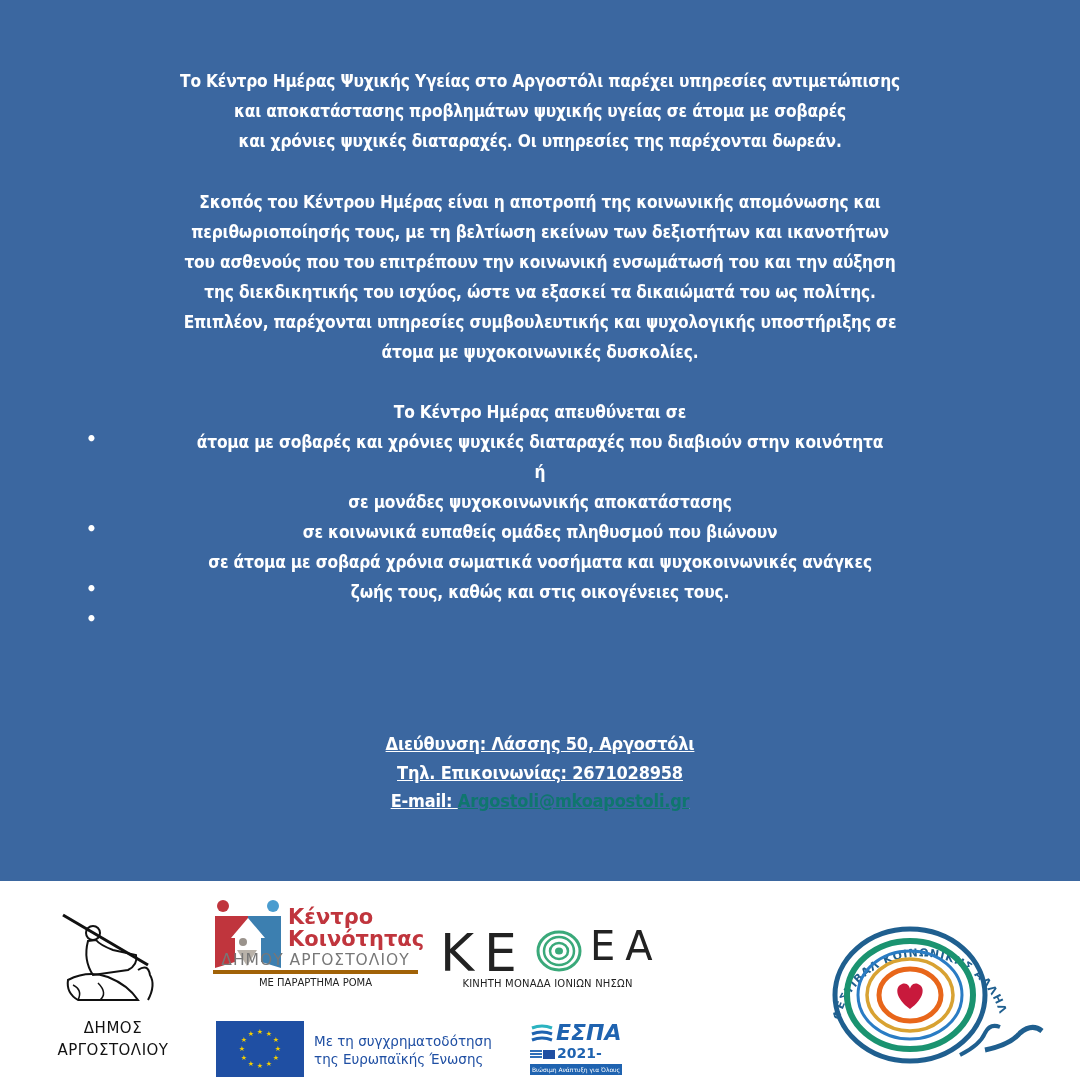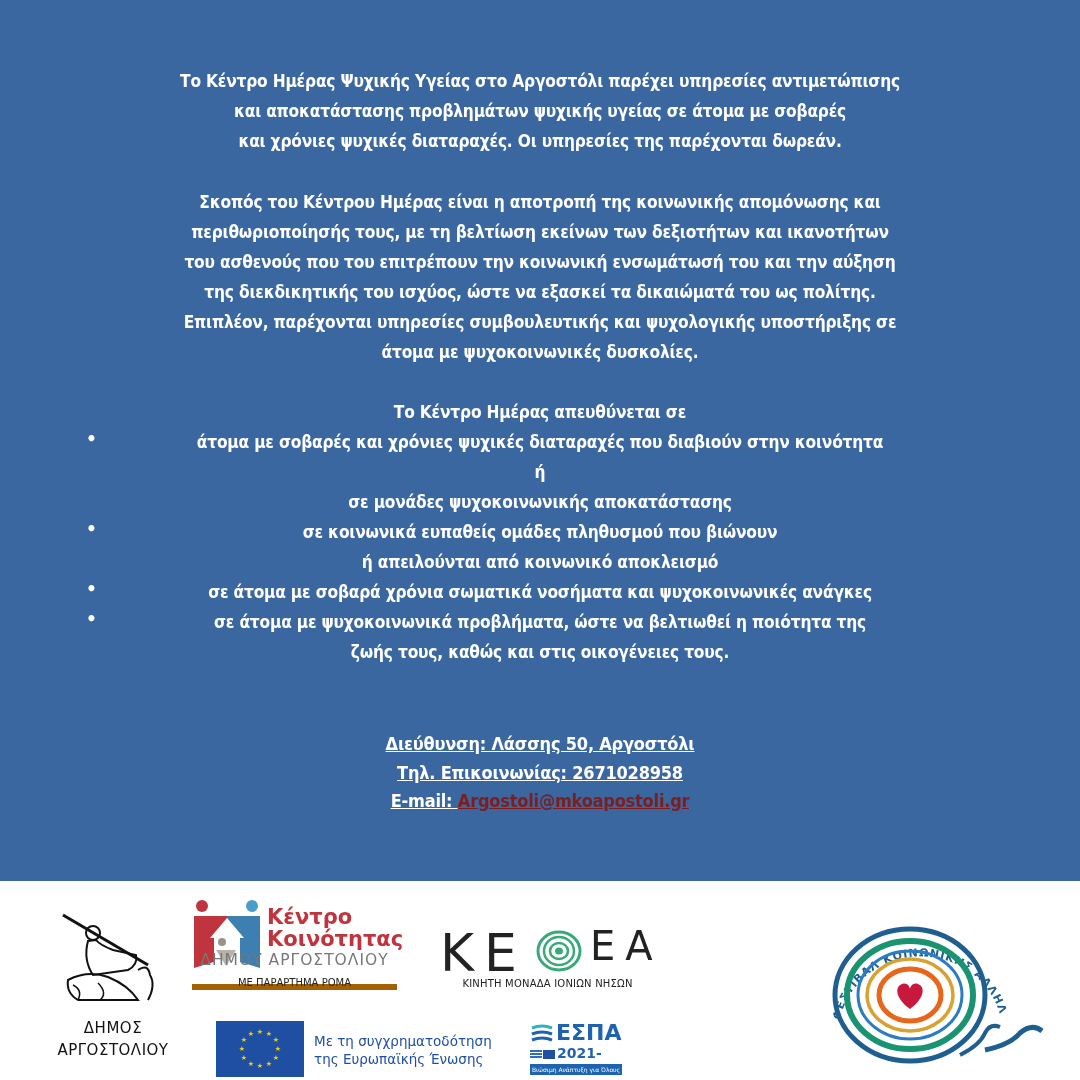--- a/index.html
+++ b/index.html
@@ -3,21 +3,21 @@
 <meta charset="utf-8">
 <style>
   html, body { margin:0; padding:0; }
   body { width:1080px; height:1080px; position:relative; overflow:hidden; background:#ffffff; font-family:"DejaVu Sans", sans-serif; }
   .panel { position:absolute; left:0; top:0; width:1080px; height:881px; background:#3b67a0; }
   .txt { position:absolute; left:0; width:1080px; text-align:center; color:#ffffff; font-weight:bold; font-family:"DejaVu Sans Condensed","DejaVu Sans", sans-serif; font-stretch:condensed; }
   .para { font-size:17.2px; line-height:30px; letter-spacing:-0.2px; }
   .line { display:block; white-space:nowrap; }
   .bullet { position:absolute; left:86px; color:#fff; font-weight:bold; font-size:17px; }
   .contact { font-size:18px; line-height:28.5px; font-family:"DejaVu Sans", sans-serif; letter-spacing:-0.2px;text-decoration:underline; }
-  .contact a { color:#7f1d1d; text-decoration:underline; }
+  .contact a { color:#0f766e; text-decoration:underline; }
   .logo { position:absolute; }
   .lbl { font-family:"DejaVu Sans", sans-serif; }
 </style>
 </head>
 <body>
 
 <div class="panel"></div>
 
 <div class="txt para" style="top:66px;">
   <span class="line">Το Κέντρο Ημέρας Ψυχικής Υγείας στο Αργοστόλι παρέχει υπηρεσίες αντιμετώπισης</span>
@@ -33,23 +33,21 @@
   <span class="line">Επιπλέον, παρέχονται υπηρεσίες συμβουλευτικής και ψυχολογικής υποστήριξης σε</span>
   <span class="line">άτομα με ψυχοκοινωνικές δυσκολίες.</span>
 </div>
 
 <div class="txt para" style="top:397px;">
   <span class="line">Το Κέντρο Ημέρας απευθύνεται σε</span>
   <span class="line">άτομα με σοβαρές και χρόνιες ψυχικές διαταραχές που διαβιούν στην κοινότητα</span>
   <span class="line">ή</span>
   <span class="line">σε μονάδες ψυχοκοινωνικής αποκατάστασης</span>
   <span class="line">σε κοινωνικά ευπαθείς ομάδες πληθυσμού που βιώνουν</span>
-  <span class="line">ή απειλούνται από κοινωνικό αποκλεισμό</span>
   <span class="line">σε άτομα με σοβαρά χρόνια σωματικά νοσήματα και ψυχοκοινωνικές ανάγκες</span>
-  <span class="line">σε άτομα με ψυχοκοινωνικά προβλήματα, ώστε να βελτιωθεί η ποιότητα της</span>
   <span class="line">ζωής τους, καθώς και στις οικογένειες τους.</span>
 </div>
 <span class="bullet" style="top:429px;">•</span>
 <span class="bullet" style="top:519px;">•</span>
 <span class="bullet" style="top:579px;">•</span>
 <span class="bullet" style="top:609px;">•</span>
 
 <div class="txt contact" style="top:730px;">
   <span class="line">Διεύθυνση: Λάσσης 50, Αργοστόλι</span>
   <span class="line">Τηλ. Επικοινωνίας: 2671028958</span>
@@ -64,36 +62,36 @@
     <path d="M30 75 Q50 65 70 72 Q90 80 100 95 L40 95 Q28 88 30 75 Z" fill="none" stroke="#111" stroke-width="2"></path>
     <path d="M100 65 Q110 58 112 70 Q118 80 110 95" fill="none" stroke="#111" stroke-width="2"></path>
     <path d="M35 80 Q45 85 40 95 M60 78 Q70 88 62 95" fill="none" stroke="#111" stroke-width="1.5"></path>
   </svg>
   <div class="lbl" style="position:absolute; top:112px; left:0; width:150px; text-align:center; font-size:15px; line-height:22px; color:#111; letter-spacing:0.5px;">
     <div>ΔΗΜΟΣ</div>
     <div>ΑΡΓΟΣΤΟΛΙΟΥ</div>
   </div>
 </div>
 
-<div class="logo" style="left:192px; top:898px; width:205px; height:95px;">
+<div class="logo" style="left:213px; top:898px; width:205px; height:95px;">
   <svg width="70" height="75" viewBox="0 0 70 75" style="position:absolute; left:0; top:0;">
     <circle cx="10" cy="8" r="6" fill="#c0353d"></circle>
     <circle cx="60" cy="8" r="6" fill="#4a9ccf"></circle>
     <polygon points="2,18 35,18 35,60 2,70" fill="#c0353d"></polygon>
     <polygon points="35,18 68,18 68,70 35,60" fill="#3c7fb0"></polygon>
     <polygon points="35,20 18,40 52,40" fill="#ffffff"></polygon>
     <rect x="22" y="40" width="26" height="28" fill="#ffffff"></rect>
     <circle cx="30" cy="44" r="4" fill="#9a938c"></circle>
     <polygon points="24,52 44,52 34,68" fill="#b9b2a9"></polygon>
   </svg>
   <div class="lbl" style="position:absolute; left:75px; top:8px; color:#c0353d; font-weight:bold; font-size:21px; line-height:22px;">
     <div>Κέντρο</div>
     <div>Κοινότητας</div>
   </div>
-  <div class="lbl" style="position:absolute; left:0; top:53px; width:205px; text-align:center; color:#777; font-size:15.5px; letter-spacing:1px; border-bottom:6px solid #a16207; padding-bottom:15px;">ΔΗΜΟΥ ΑΡΓΟΣΤΟΛΙΟΥ</div>
+  <div class="lbl" style="position:absolute; left:0; top:53px; width:205px; text-align:center; color:#777; font-size:15.5px; letter-spacing:1px; border-bottom:4px solid #a16207; padding-bottom:1px;">ΔΗΜΟΥ ΑΡΓΟΣΤΟΛΙΟΥ</div>
   <div class="lbl" style="position:absolute; left:0; top:79px; width:205px; text-align:center; color:#222; font-size:10px;">ΜΕ ΠΑΡΑΡΤΗΜΑ ΡΟΜΑ</div>
 </div>
 
 <div class="logo" style="left:440px; top:925px; width:215px; height:65px;">
   <span class="lbl" style="position:absolute; left:0; top:-2px; font-size:52px; color:#222; letter-spacing:10px; font-weight:normal;">ΚΕ</span>
   <svg width="48" height="48" viewBox="0 0 48 48" style="position:absolute; left:95px; top:2px;">
     <ellipse cx="24" cy="24" rx="21" ry="19" fill="none" stroke="#3aa97a" stroke-width="3"></ellipse>
     <ellipse cx="24" cy="24" rx="15" ry="14" fill="none" stroke="#3aa97a" stroke-width="2.5"></ellipse>
     <ellipse cx="24" cy="24" rx="9" ry="8" fill="none" stroke="#3aa97a" stroke-width="2.5"></ellipse>
     <ellipse cx="24" cy="24" rx="4" ry="3.5" fill="#3aa97a"></ellipse>
@@ -125,21 +123,21 @@
     <div>της Ευρωπαϊκής Ένωσης</div>
   </div>
 </div>
 
 <div class="logo" style="left:530px; top:1020px; width:95px; height:58px;">
   <svg width="24" height="22" viewBox="0 0 24 22" style="position:absolute; left:0; top:4px;">
     <path d="M2 4 Q12 0 22 4" stroke="#2bb3c0" stroke-width="3" fill="none"></path>
     <path d="M2 10 Q12 6 22 10" stroke="#1f63b0" stroke-width="3" fill="none"></path>
     <path d="M2 16 Q12 12 22 16" stroke="#1f63b0" stroke-width="3" fill="none"></path>
   </svg>
-  <span class="lbl" style="position:absolute; left:26px; top:0; font-size:22px; font-weight:bold; color:#1f63b0;">ΕΣΠΑ</span>
+  <span class="lbl" style="position:absolute; left:26px; top:0; font-size:22px; font-weight:bold; color:#1f63b0;font-style:italic;">ΕΣΠΑ</span>
   <div style="position:absolute; left:0; top:30px; width:12px; height:9px; background:repeating-linear-gradient(#2f6fb8 0 1.5px,#fff 1.5px 3px);"></div>
   <div style="position:absolute; left:13px; top:30px; width:12px; height:9px; background:#1f4fa3;"></div>
   <span class="lbl" style="position:absolute; left:27px; top:25px; font-size:14px; font-weight:bold; color:#1f63b0;">2021-2027</span>
   <div class="lbl" style="position:absolute; left:0; top:44px; width:92px; height:11px; background:#1f63b0; color:#fff; font-size:6px; line-height:11px; text-align:center;">Βιώσιμη Ανάπτυξη για Όλους</div>
 </div>
 
 <div class="logo" style="left:810px; top:905px; width:240px; height:170px;">
   <svg width="240" height="170" viewBox="0 0 240 170">
     <defs>
       <path id="arcPath" d="M30 115 A 82 78 0 0 1 190 110"></path>

